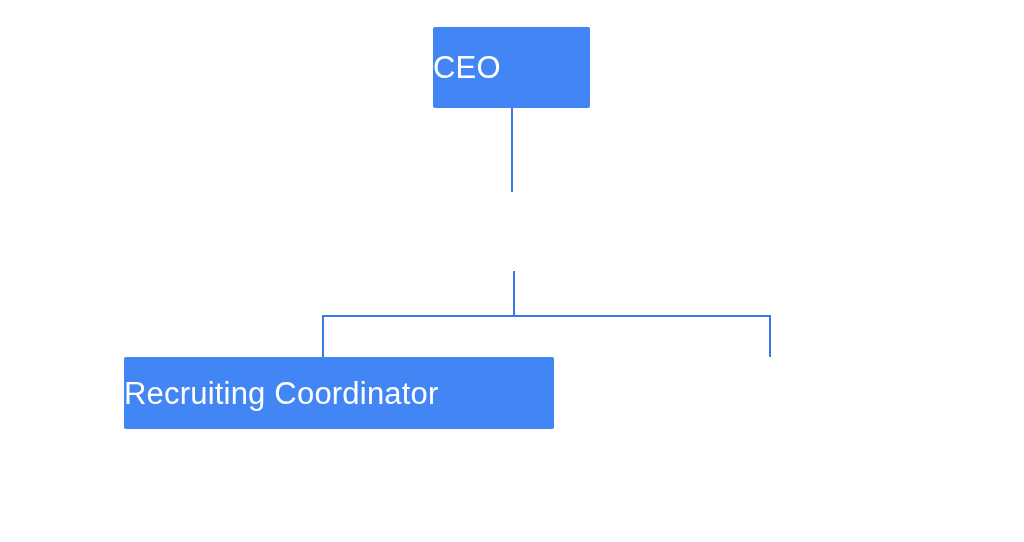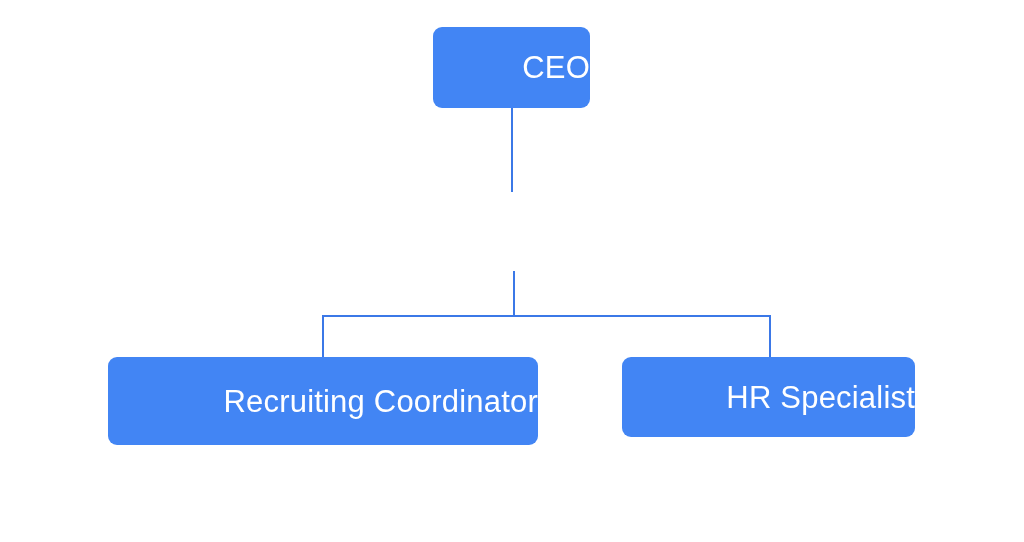--- a/index.html
+++ b/index.html
@@ -11,43 +11,43 @@
     position: relative;
     width: 1024px;
     height: 542px;
     background: #ffffff;
     overflow: hidden;
     font-family: "Liberation Sans", "DejaVu Sans", sans-serif;
   }
   .node {
     position: absolute;
     background: #4285f4;
-    border-radius: 9px;
+    border-radius: 2px;
     display: flex;
     align-items: center;
-    justify-content: flex-end;
+    justify-content: flex-start;
     box-sizing: border-box;
   }
   .node-label {
     color: #ffffff;
     font-size: 31px;
     font-weight: 400;
     letter-spacing: 0.2px;
     white-space: nowrap;
     line-height: 1;
     user-select: none;
   }
   .connector {
     position: absolute;
     background: #3b78e7;
   }
   
   .node-ceo                   { left: 433px; top: 27px;  width: 157px; height: 81px; }
   .node-hr-director           { left: 378px; top: 192px; width: 269px; height: 79px; }
-  .node-recruiting-coordinator{ left: 108px; top: 357px; width: 430px; height: 88px; }
+  .node-recruiting-coordinator{ left: 124px; top: 357px; width: 430px; height: 72px; }
   .node-hr-specialist         { left: 622px; top: 357px; width: 293px; height: 80px; }
   
   .edge-ceo-to-hrd   { left: 511px; top: 108px; width: 2px;   height: 84px; }
   .edge-hrd-stub     { left: 513px; top: 271px; width: 2px;   height: 46px; }
   .edge-rail         { left: 322px; top: 315px; width: 449px; height: 2px;  }
   .edge-drop-left    { left: 322px; top: 315px; width: 2px;   height: 42px; }
   .edge-drop-right   { left: 769px; top: 315px; width: 2px;   height: 42px; }
 </style>
 </head>
 <body>
@@ -62,17 +62,14 @@
 
   <div class="node node-ceo">
     <span class="node-label">CEO</span>
   </div>
 
 
   <div class="node node-recruiting-coordinator">
     <span class="node-label">Recruiting Coordinator</span>
   </div>
 
-  <div class="node node-hr-specialist">
-    <span class="node-label">HR Specialist</span>
-  </div>
 
 </div>
 
 </body></html>

